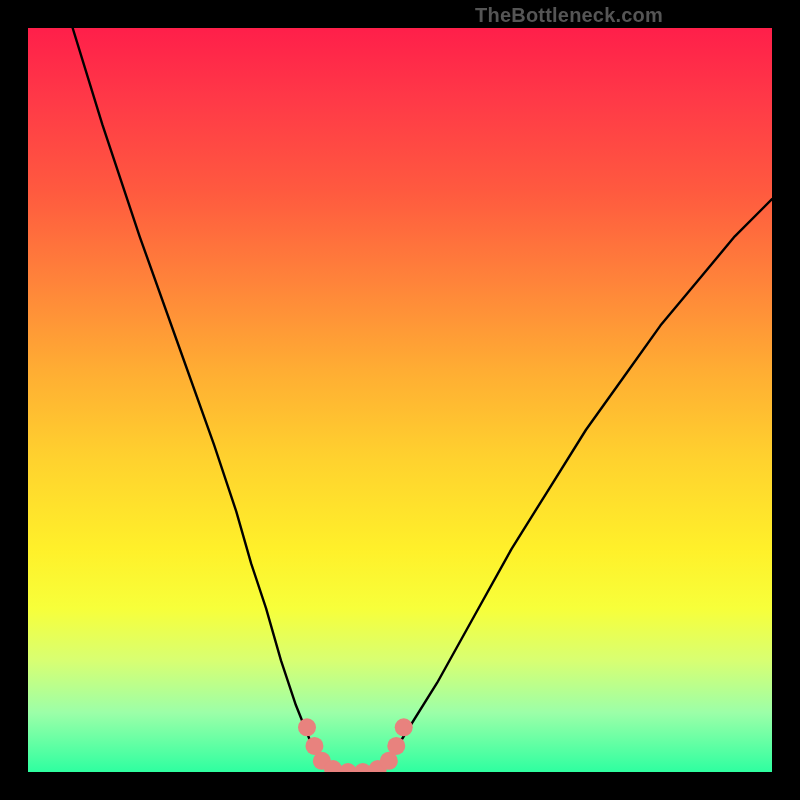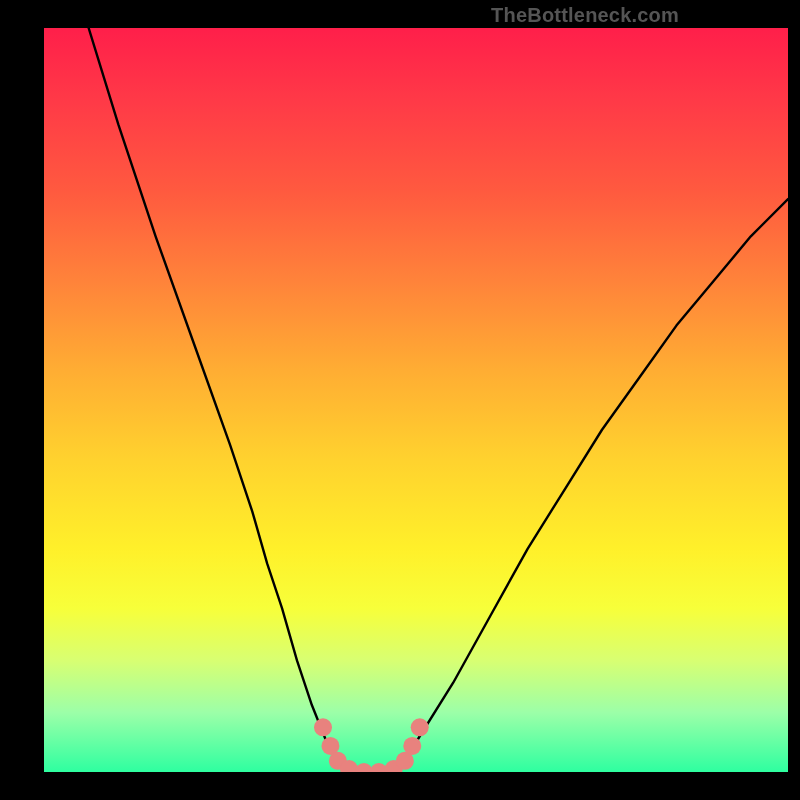--- a/index.html
+++ b/index.html
@@ -6,21 +6,21 @@
     margin: 0;
     padding: 0;
     width: 800px;
     height: 800px;
     background: #000000;
     overflow: hidden;
     font-family: Arial, Helvetica, sans-serif;
   }
   .frame {
     position: absolute;
-    left: 16px;
+    left: 0;
     top: 0;
     width: 673px;
     height: 800px;
     background: #000000;
   }
   .plot {
     position: absolute;
     left: 28px;
     top: 28px;
     width: 744px;

